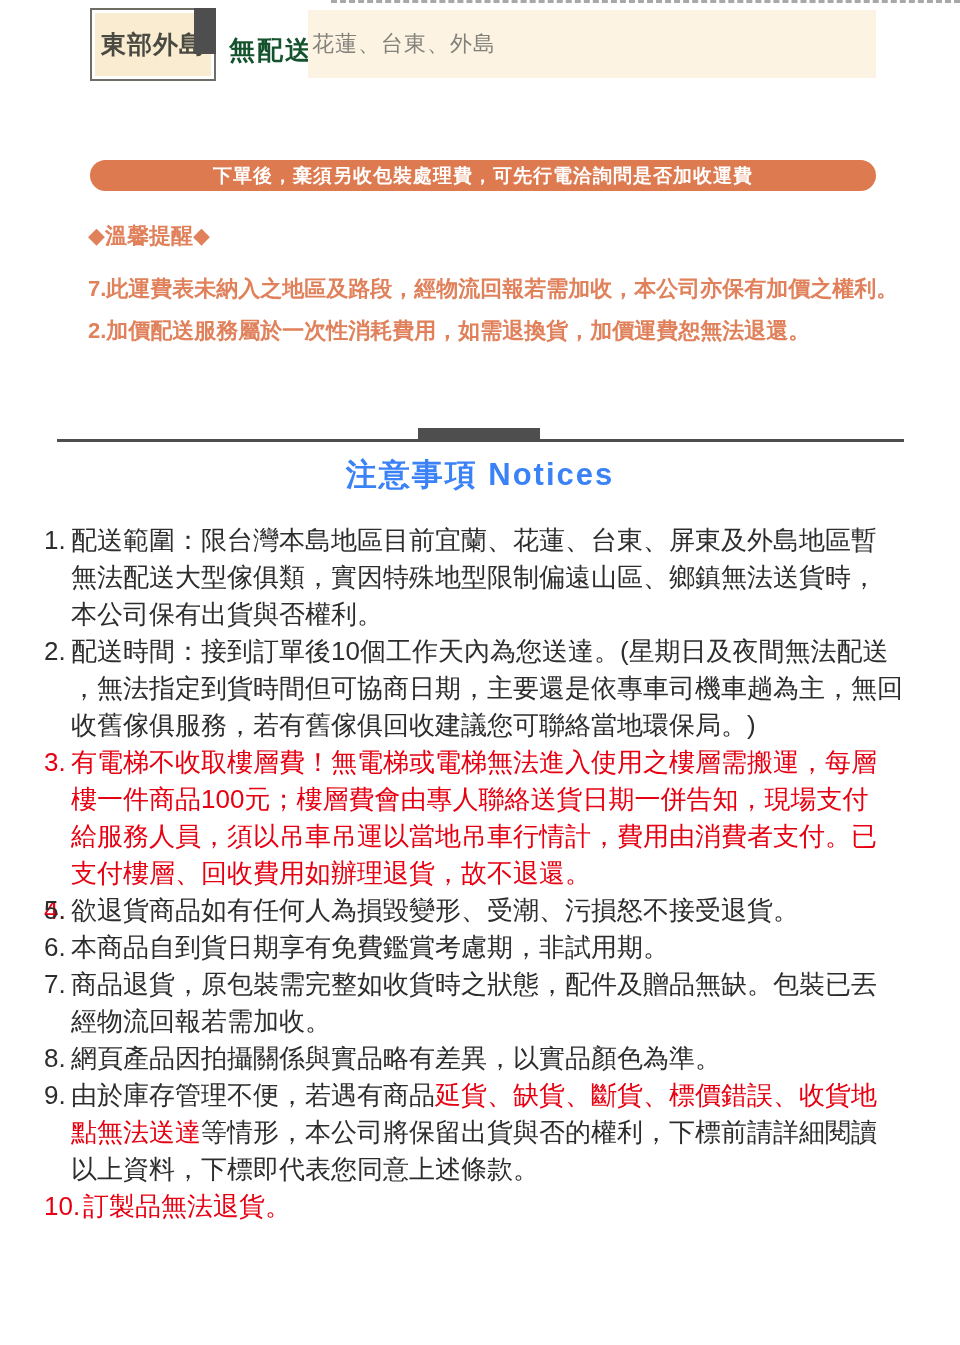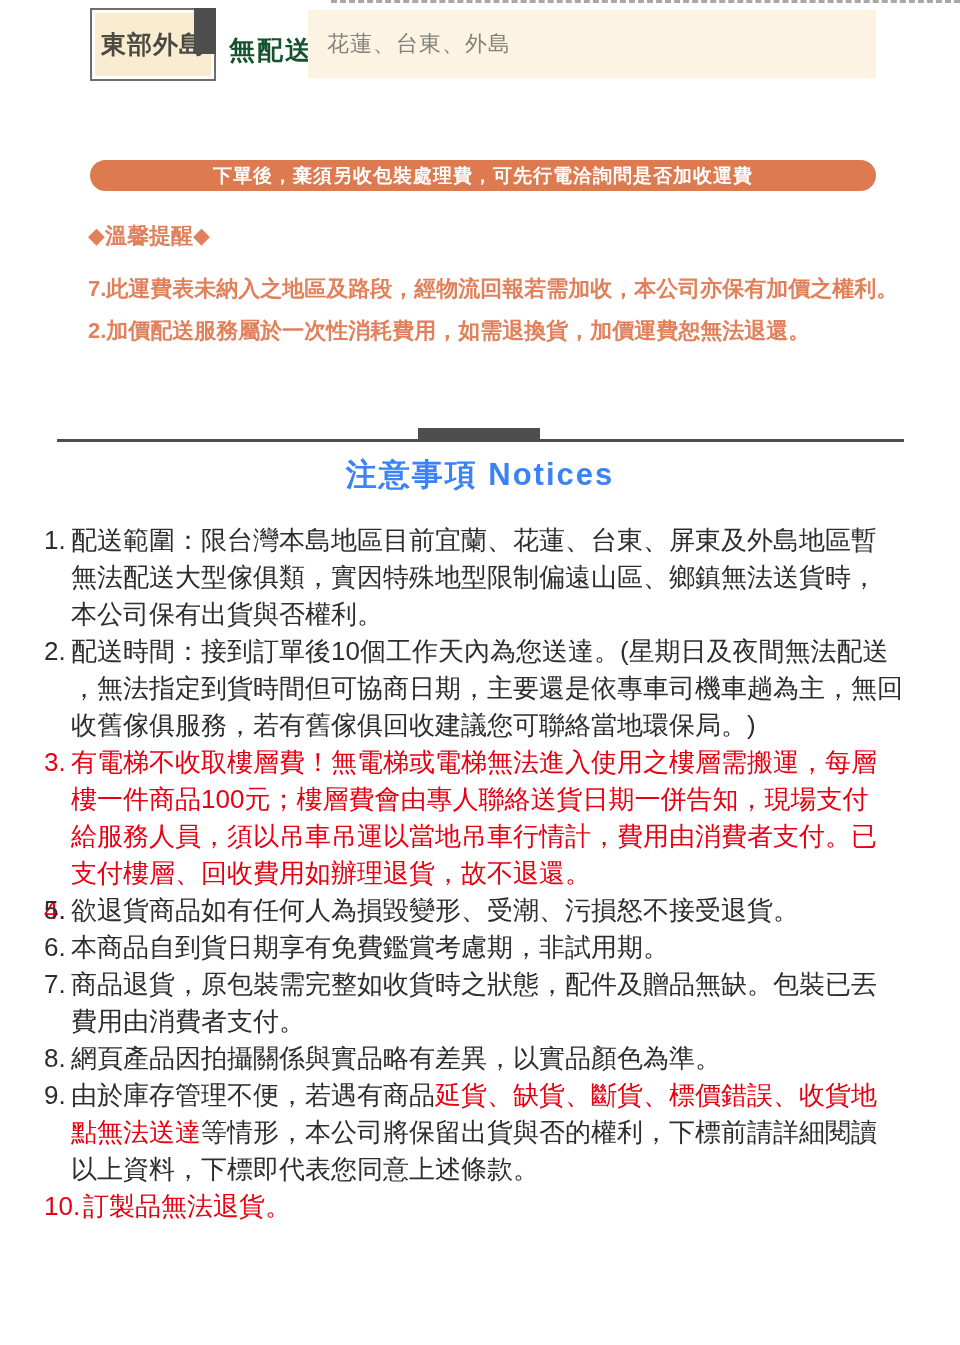--- a/index.html
+++ b/index.html
@@ -23,21 +23,21 @@
     width:100%; height:100%; background:#faecd1;
     display:flex; align-items:center; justify-content:center;
   }
   .region-label { font-size:25px; font-weight:600; color:#4a4a42; letter-spacing:1px; }
   .region-tab { position:absolute; top:-2px; right:-2px; width:22px; height:46px; background:#4e4e4e; }
 
   .no-delivery { position:absolute; left:229px; top:33px; font-size:26px; font-weight:bold; color:#14532d; letter-spacing:2px; }
 
   .areas {
     position:absolute; left:308px; top:10px; width:568px; height:68px;
-    background:#fdf3e3; display:flex; align-items:center; padding-left:19px;
+    background:#fdf3e3; display:flex; align-items:center; padding-left:4px;
   }
   .areas span { font-size:22px; color:#82827a; letter-spacing:1px; }
 
   
   .banner {
     position:absolute; left:90px; top:160px; width:786px; height:31px;
     background:#dd7a50; border-radius:17px; color:#ffffff;
     font-size:19px; font-weight:bold; text-align:center; line-height:31px; letter-spacing:1px;
   }
 
@@ -107,21 +107,21 @@
 ，無法指定到貨時間但可協商日期，主要還是依專車司機車趟為主，無回
 收舊傢俱服務，若有舊傢俱回收建議您可聯絡當地環保局。)</span></span></div>
       <div class="notice"><span class="num red">3.</span><span class="txt"><span class="red">有電梯不收取樓層費！無電梯或電梯無法進入使用之樓層需搬運，每層
 樓一件商品100元；樓層費會由專人聯絡送貨日期一併告知，現場支付
 給服務人員，須以吊車吊運以當地吊車行情計，費用由消費者支付。已
 支付樓層、回收費用如辦理退貨，故不退還。</span></span></div>
       <div class="notice"><span class="num red">4.</span></div>
       <div class="notice"><span class="num black">5.</span><span class="txt"><span class="black">欲退貨商品如有任何人為損毀變形、受潮、污損怒不接受退貨。</span></span></div>
       <div class="notice"><span class="num black">6.</span><span class="txt"><span class="black">本商品自到貨日期享有免費鑑賞考慮期，非試用期。</span></span></div>
       <div class="notice"><span class="num black">7.</span><span class="txt"><span class="black">商品退貨，原包裝需完整如收貨時之狀態，配件及贈品無缺。包裝已丟
-費用由消費者支付。</span></span></div>
+經物流回報若需加收。</span></span></div>
       <div class="notice"><span class="num black">8.</span><span class="txt"><span class="black">網頁產品因拍攝關係與實品略有差異，以實品顏色為準。</span></span></div>
       <div class="notice"><span class="num black">9.</span><span class="txt"><span class="black">由於庫存管理不便，若遇有商品</span><span class="red">延貨、缺貨、斷貨、標價錯誤、收貨地
 點無法送達</span><span class="black">等情形，本公司將保留出貨與否的權利，下標前請詳細閱讀
 以上資料，下標即代表您同意上述條款。</span></span></div>
       <div class="notice wide"><span class="num red">10.</span><span class="txt"><span class="red">訂製品無法退貨。</span></span></div>
     </div>
 
 </div>
 
 </body></html>

